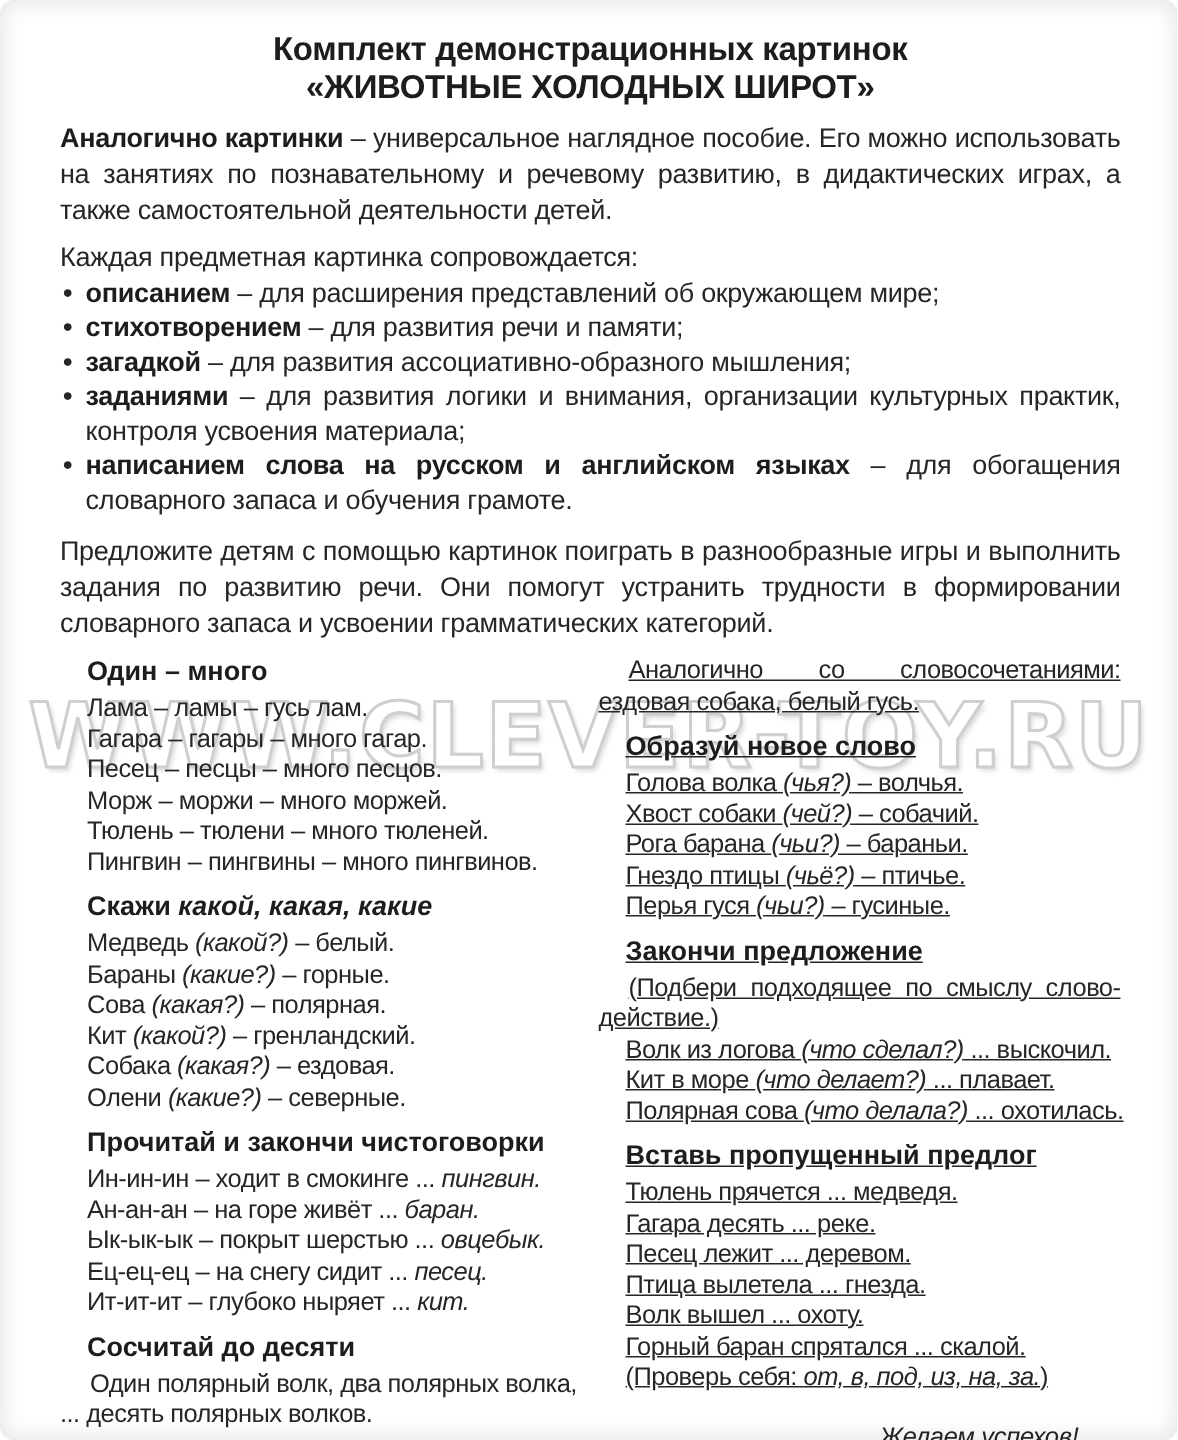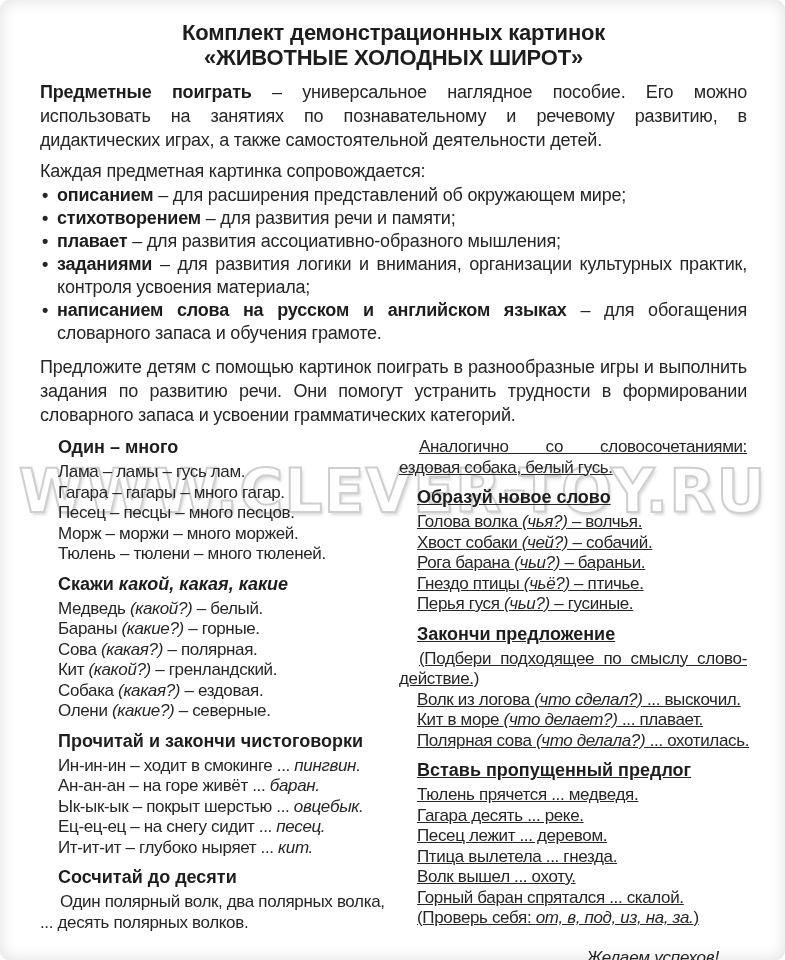--- a/index.html
+++ b/index.html
@@ -45,42 +45,43 @@
 <div class="page">
   <div class="watermark">WWW.CLEVER-TOY.RU</div>
 
   <div class="content">
 
     <div class="title">
       <div>Комплект демонстрационных картинок</div>
       <div>«ЖИВОТНЫЕ ХОЛОДНЫХ ШИРОТ»</div>
     </div>
 
-    <p class="para"><b>Предметные поиграть</b> – универсальное наглядное пособие. Его можно использовать на занятиях по познавательному и речевому развитию, в дидактических играх, а также самостоятельной деятельности детей.</p>
+    <p class="para"><b>Аналогично картинки</b> – универсальное наглядное пособие. Его можно использовать на занятиях по познавательному и речевому развитию, в дидактических играх, а также самостоятельной деятельности детей.</p>
     <p class="lead">Каждая предметная картинка сопровождается:</p>
 
     <ul class="bullets">
       <li><b>описанием</b> – для расширения представлений об окружающем мире;</li>
       <li><b>стихотворением</b> – для развития речи и памяти;</li>
-      <li><b>плавает</b> – для развития ассоциативно-образного мышления;</li>
+      <li><b>загадкой</b> – для развития ассоциативно-образного мышления;</li>
       <li><b>заданиями</b> – для развития логики и внимания, организации культурных практик, контроля усвоения материала;</li>
       <li><b>написанием слова на русском и английском языках</b> – для обогащения словарного запаса и обучения грамоте.</li>
     </ul>
 
     <p class="para">Предложите детям с помощью картинок поиграть в разнообразные игры и выполнить задания по развитию речи. Они помогут устранить трудности в формировании словарного запаса и усвоении грамматических категорий.</p>
 
     <div class="columns">
 
       <div class="col-left">
         <div class="h first">Один – много</div>
         <div class="line">Лама – ламы – гусь лам.</div>
         <div class="line">Гагара – гагары – много гагар.</div>
         <div class="line">Песец – песцы – много песцов.</div>
         <div class="line">Морж – моржи – много моржей.</div>
         <div class="line">Тюлень – тюлени – много тюленей.</div>
+        <div class="line">Пингвин – пингвины – много пингвинов.</div>
 
         <div class="h">Скажи <i>какой, какая, какие</i></div>
         <div class="line">Медведь <i>(какой?)</i> – белый.</div>
         <div class="line">Бараны <i>(какие?)</i> – горные.</div>
         <div class="line">Сова <i>(какая?)</i> – полярная.</div>
         <div class="line">Кит <i>(какой?)</i> – гренландский.</div>
         <div class="line">Собака <i>(какая?)</i> – ездовая.</div>
         <div class="line">Олени <i>(какие?)</i> – северные.</div>
 
         <div class="h">Прочитай и закончи чистоговорки</div>

